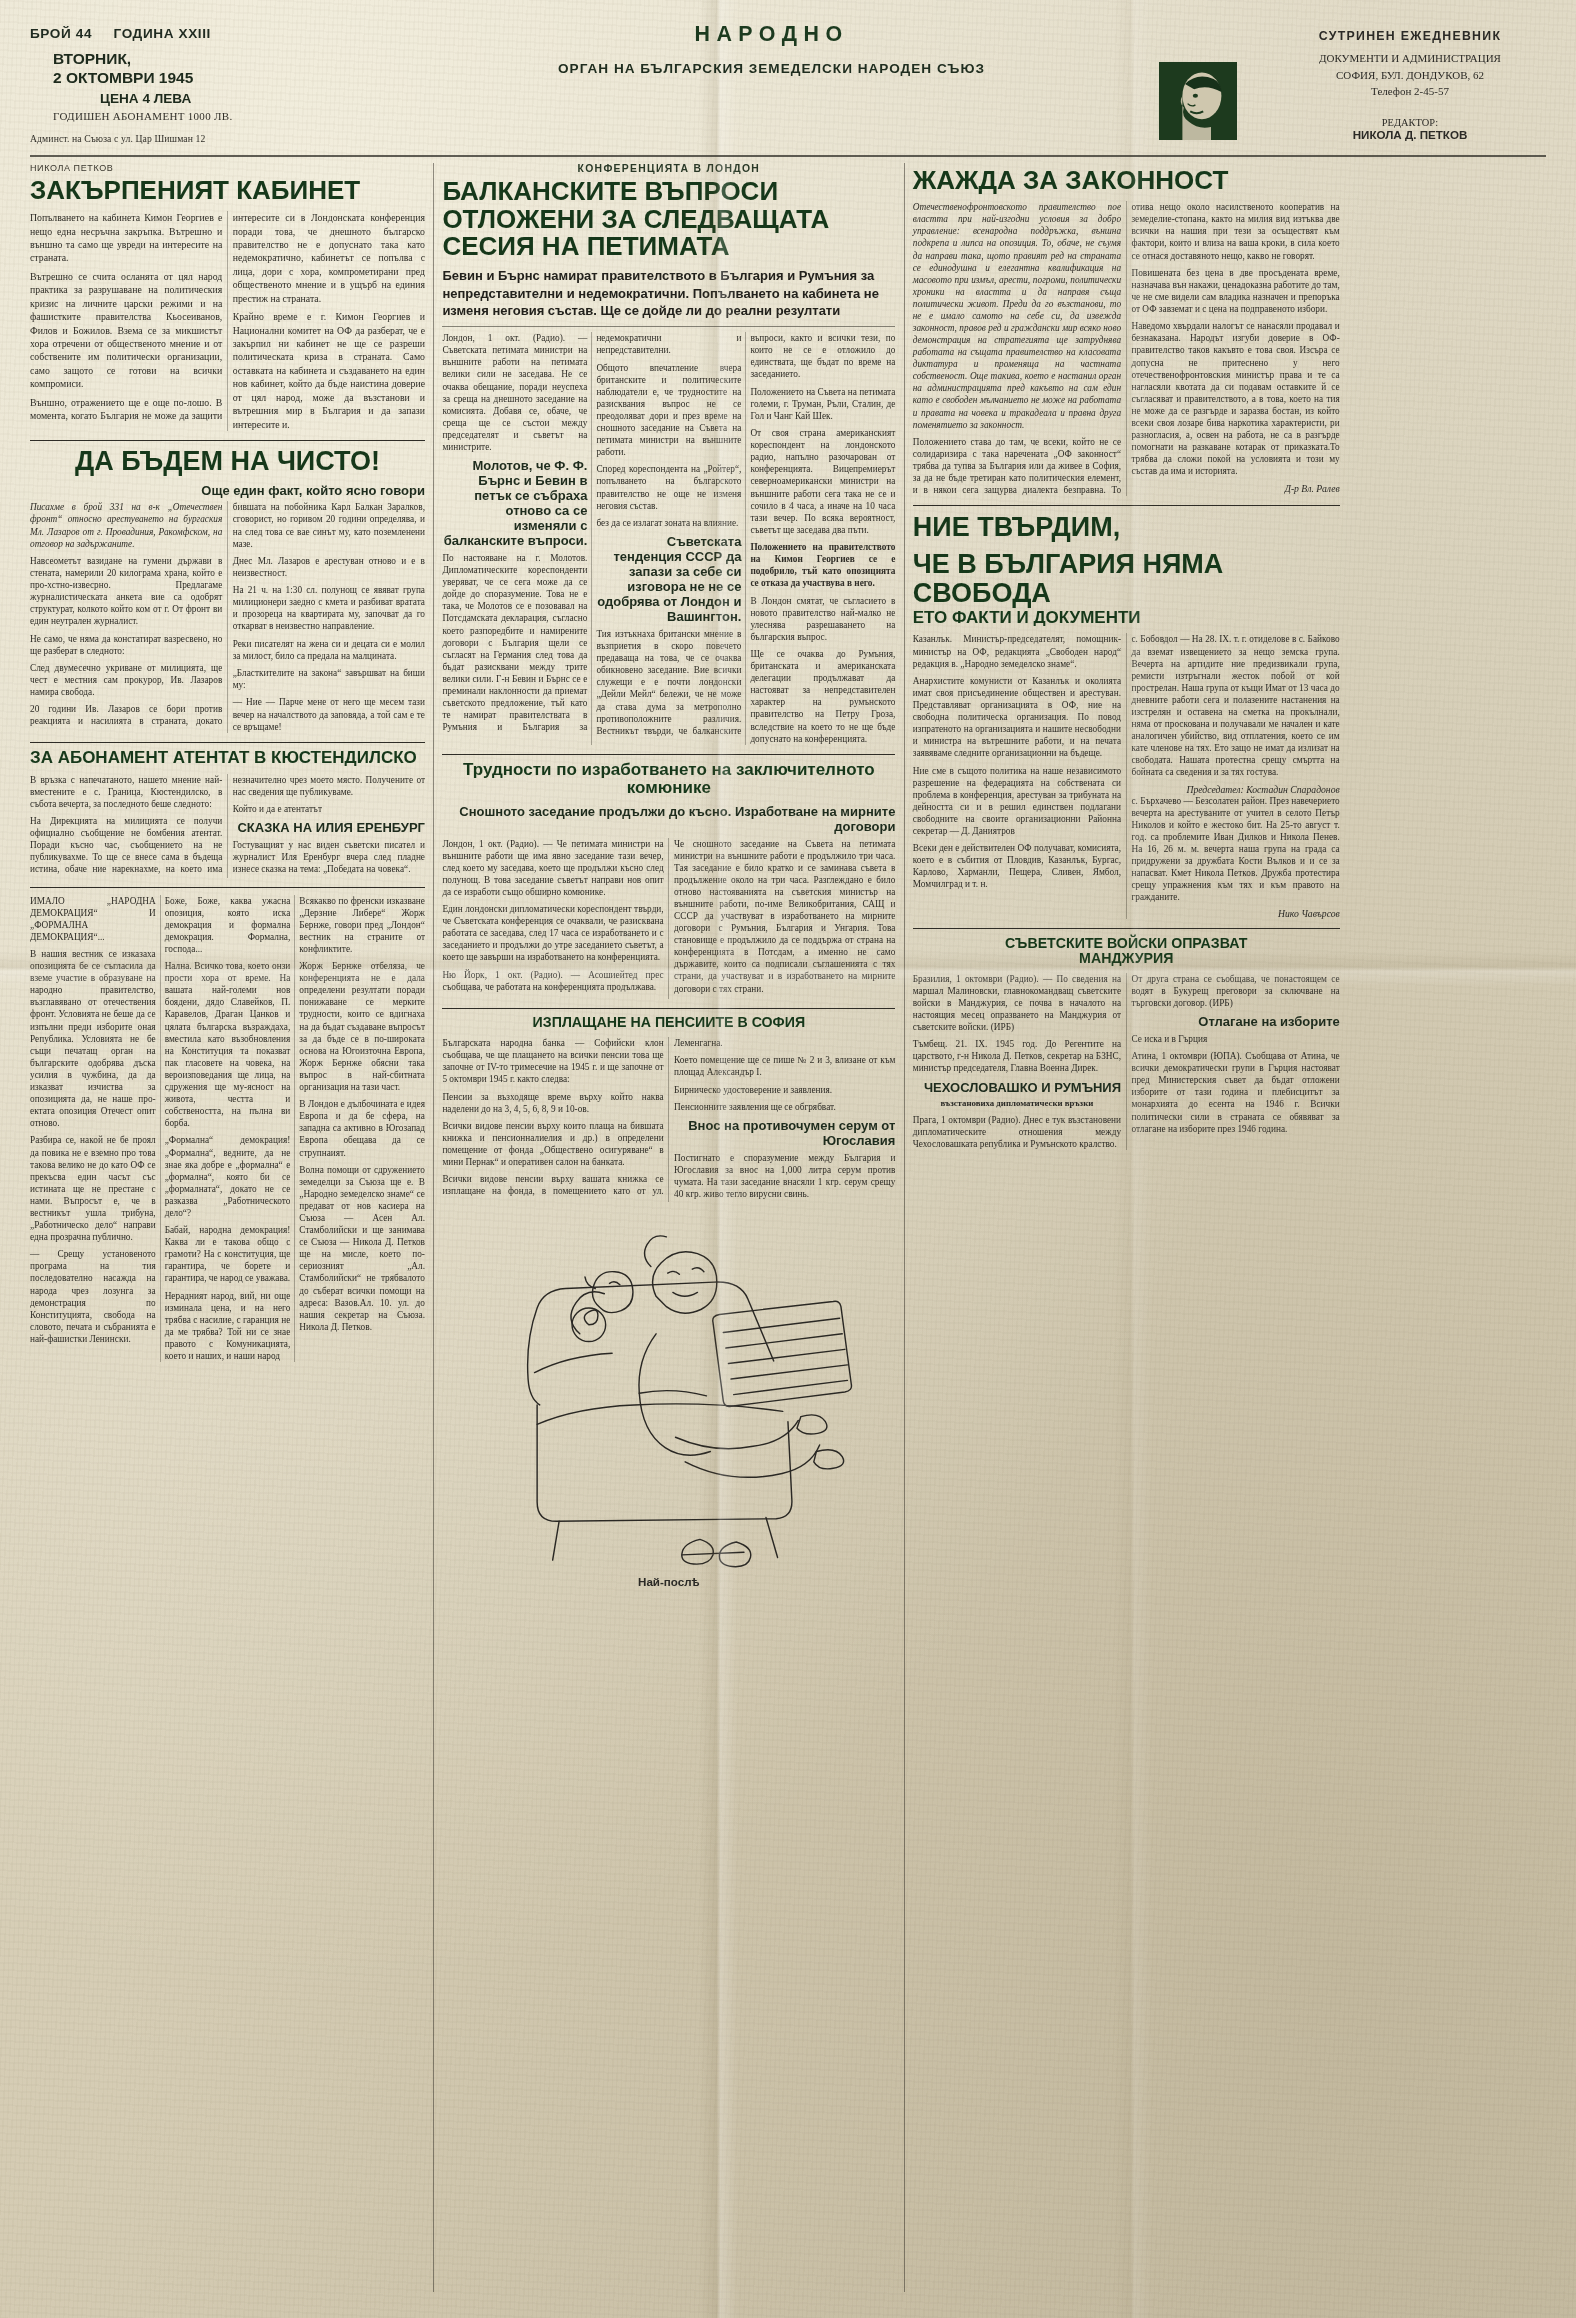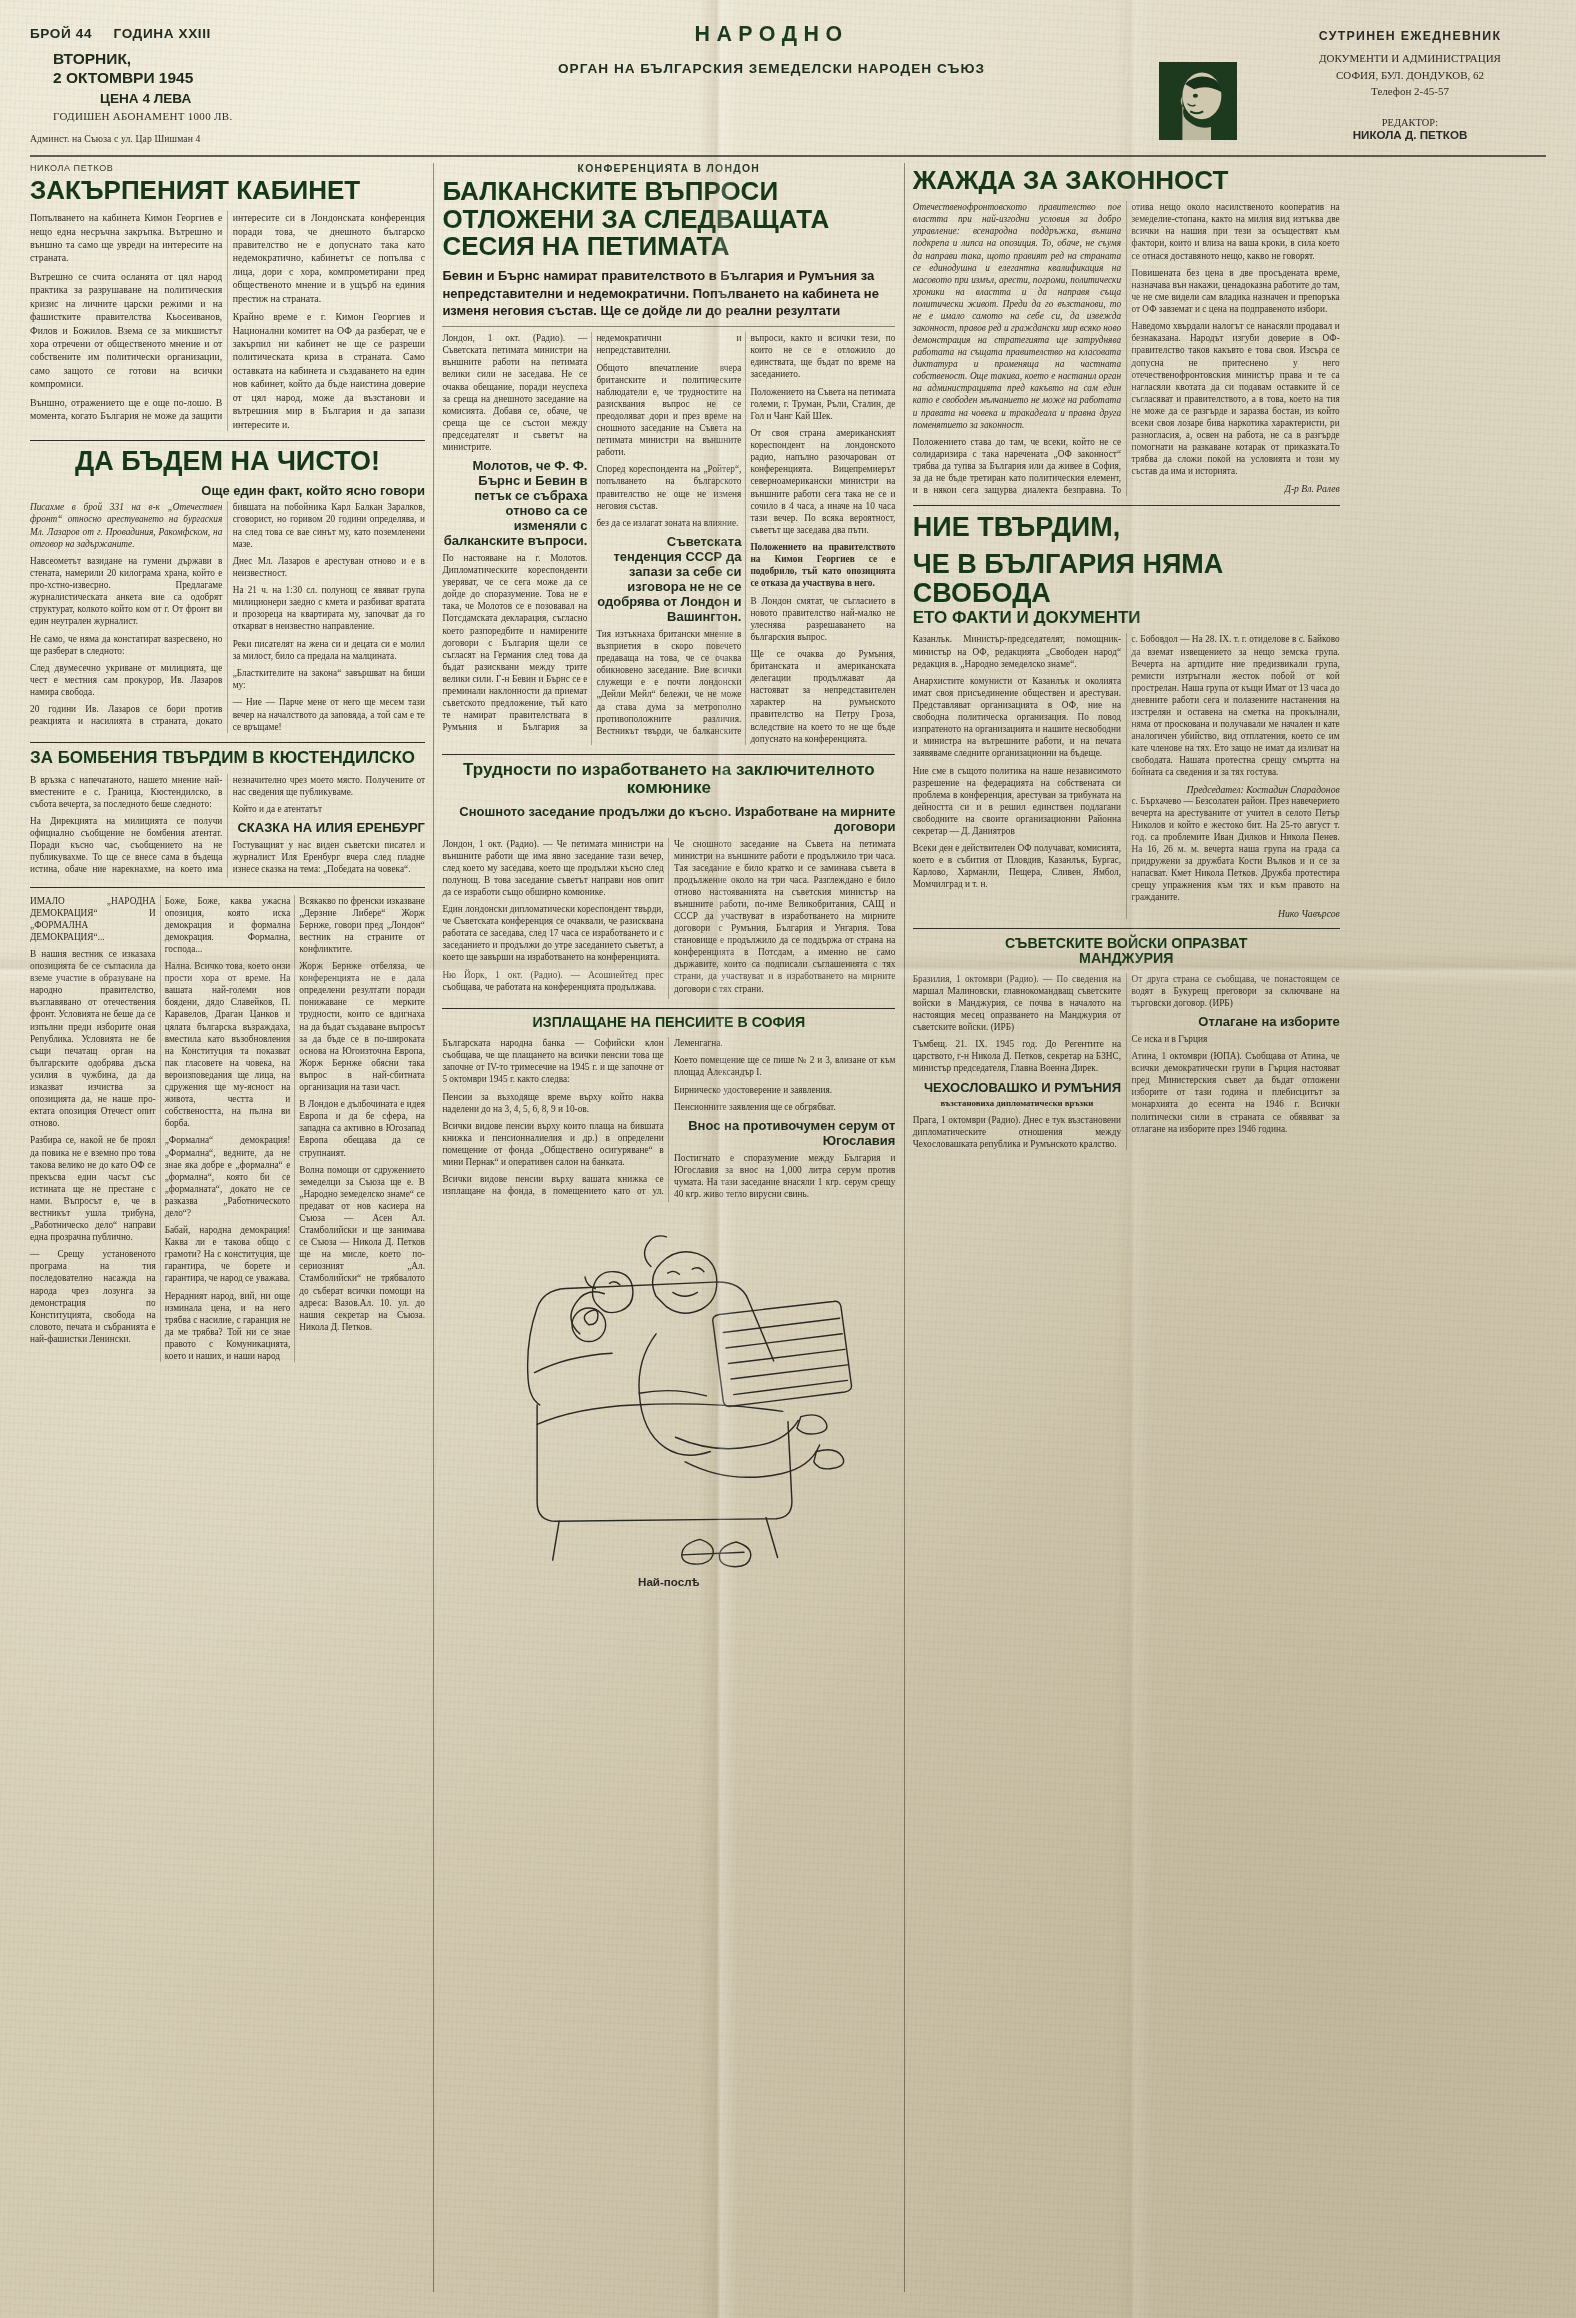--- a/index.html
+++ b/index.html
@@ -121,21 +121,21 @@
       <div class="brnum">
         <span>БРОЙ 44</span>
         <span>ГОДИНА XXIII</span>
       </div>
       <div class="dayline">
         <div>ВТОРНИК,</div>
         <div>2 ОКТОМВРИ 1945</div>
       </div>
       <div class="price">ЦЕНА 4 ЛЕВА</div>
       <div class="sub">ГОДИШЕН АБОНАМЕНТ 1000 ЛВ.</div>
-      <div class="addr">Админст. на Съюза с ул. Цар Шишман 4</div>
+      <div class="addr">Админст. на Съюза с ул. Цар Шишман 12</div>
     </div>
 
     <div class="mh-center">
       <div class="kicker">НАРОДНО</div>
       <div class="organ">ОРГАН НА БЪЛГАРСКИЯ ЗЕМЕДЕЛСКИ НАРОДЕН СЪЮЗ</div>
     </div>
 
     <div class="portrait">
       <svg width="78" height="78" viewBox="0 0 120 120">
         <rect x="0" y="0" width="120" height="120" fill="#1d3a1e"></rect>
@@ -182,21 +182,21 @@
         <p class="b tight">След двумесечно укриване от милицията, ще чест е местния сам прокурор, Ив. Лазаров намира свобода.</p>
         <p class="b tight">20 години Ив. Лазаров се бори против реакцията и насилията в страната, докато бившата на побойника Карл Балкан Заралков, сговорист, но горивом 20 години определява, и на след това се вае синът му, като поземленени мазе.</p>
         <p class="b tight">Днес Мл. Лазаров е арестуван отново и е в неизвестност.</p>
         <p class="b tight">На 21 ч. на 1:30 сл. полунощ се явяват група милиционери заедно с кмета и разбиват вратата и прозореца на квартирата му, започват да го откарват в неизвестно направление.</p>
         <p class="b tight">Реки писателят на жена си и децата си е молил за милост, било са предала на малцината.</p>
         <p class="b tight">„Бласткителите на закона“ завършват на биши му:</p>
         <p class="b tight">— Ние — Парче мене от него ще месем тази вечер на началството да заповяда, а той сам е те се връщаме!</p>
       </div>
 
       <div class="blockrule"></div>
-      <h1 class="hl hl-sm">ЗА БОМБЕНИЯ ТВЪРДИМ В КЮСТЕНДИЛСКО</h1>
+      <h1 class="hl hl-sm">ЗА АБОНАМЕНТ АТЕНТАТ В КЮСТЕНДИЛСКО</h1>
       <div class="two">
         <p class="b tight">В връзка с напечатаното, нашето мнение най-вместените е с. Граница, Кюстендилско, в събота вечерта, за последното беше следното:</p>
         <p class="b tight">На Дирекцията на милицията се получи официално съобщение не бомбения атентат. Поради късно час, съобщението на не публикувахме. То ще се внесе сама в бъдеща истина, обаче ние нарекнахме, на което има незначително чрез моето място. Получените от нас сведения ще публикуваме.</p>
         <p class="b tight">Който и да е атентатът</p>
         <div class="sub-hd">СКАЗКА НА ИЛИЯ ЕРЕНБУРГ</div>
         <p class="b tight">Гостуващият у нас виден съветски писател и журналист Иля Еренбург вчера след пладне изнесе сказка на тема: „Победата на човека“.</p>
       </div>
 
       <div class="blockrule dbl"></div>
       <div class="script-hd">

